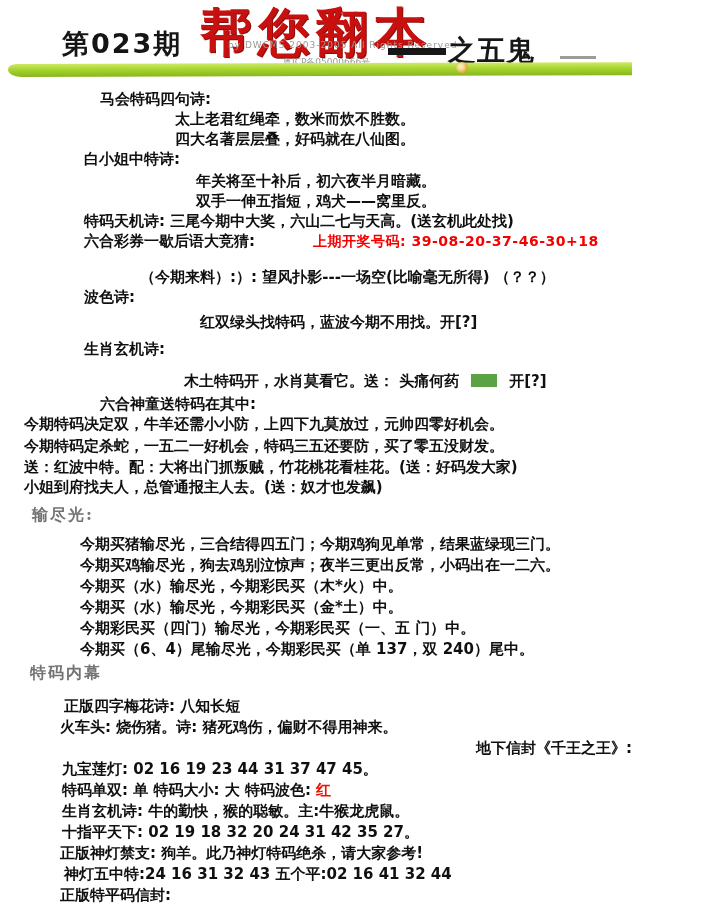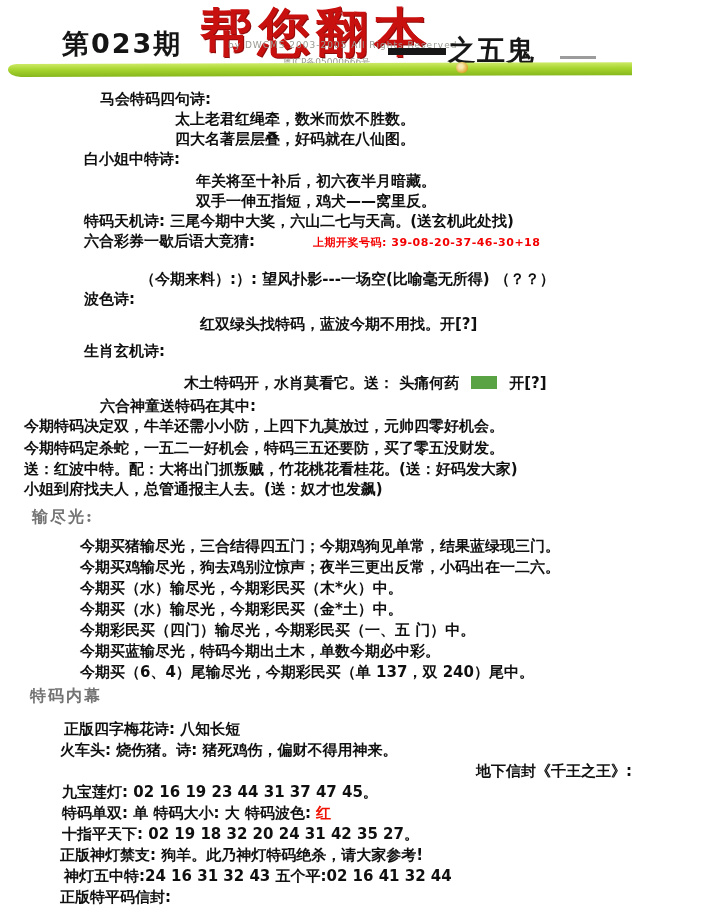--- a/index.html
+++ b/index.html
@@ -23,21 +23,21 @@
               background:radial-gradient(circle at 40% 40%,#f7e9b0 20%,#e0a62e 70%,#b97a14 100%);}
   .gray-dash-right{position:absolute;left:560px;top:56px;width:36px;height:3px;background:#9c9c9c;}
   .gray-dash-corner{position:absolute;left:676px;top:7px;width:20px;height:3px;background:#8e8e8e;}
   .red-tick{position:absolute;left:705px;top:56px;width:4px;height:47px;background:#e63430;}
   
   .content{position:relative;padding:3px 0 0 20px;}
   .line{font-size:15px;font-weight:bold;line-height:20px;color:#101010;white-space:nowrap;}
   .section-heading{font-family:"DejaVu Serif",serif;font-size:16px;font-weight:600;
                    line-height:27px;letter-spacing:2px;color:#737373;}
   .seg-red{color:#ee1100;}
-  .seg-red-big{color:#f40000;font-size:11px;letter-spacing:0.5px;}
+  .seg-red-big{color:#f40000;font-size:14px;letter-spacing:0.5px;}
   .green-box{display:inline-block;width:26px;height:13px;background:#5aa344;
              vertical-align:-1px;margin:0 12px;}
 </style>
 </head>
 <body>
 
 <div class="page">
   <div class="hdr">
     <span class="issue">第023期</span>
     <span class="main-title">帮您翻本</span>
@@ -71,26 +71,26 @@
       <div class="line" style="padding-left: 4px;"><span>今期特码决定双，牛羊还需小小防，上四下九莫放过，元帅四零好机会。</span></div>
       <div class="line" style="padding-left: 4px; margin-top: 2px;"><span>今期特码定杀蛇，一五二一好机会，特码三五还要防，买了零五没财发。</span></div>
       <div class="line" style="padding-left: 4px; margin-top: 1px;"><span>送：红波中特。配：大将出门抓叛贼，竹花桃花看桂花。(送：好码发大家)</span></div>
       <div class="line" style="padding-left: 4px;"><span>小姐到府找夫人，总管通报主人去。(送：奴才也发飙)</span></div>
       <div class="line section-heading" style="padding-left: 12px; margin-top: 4px;"><span>输尽光:</span></div>
       <div class="line" style="padding-left: 60px; margin-top: 6px;"><span>今期买猪输尽光，三合结得四五门；今期鸡狗见单常，结果蓝绿现三门。</span></div>
       <div class="line" style="padding-left: 60px; margin-top: 1px;"><span>今期买鸡输尽光，狗去鸡别泣惊声；夜半三更出反常，小码出在一二六。</span></div>
       <div class="line" style="padding-left: 60px; margin-top: 1px;"><span>今期买（水）输尽光，今期彩民买（木*火）中。</span></div>
       <div class="line" style="padding-left: 60px; margin-top: 1px;"><span>今期买（水）输尽光，今期彩民买（金*土）中。</span></div>
       <div class="line" style="padding-left: 60px; margin-top: 1px;"><span>今期彩民买（四门）输尽光，今期彩民买（一、五 门）中。</span></div>
-      <div class="line" style="padding-left: 60px; margin-top: 1px;"><span>今期买蓝输尽光，特码今期出土木，单数今期必中彩。</span></div>
       <div class="line" style="padding-left: 60px; margin-top: 1px;"><span>今期买（6、4）尾输尽光，今期彩民买（单 137，双 240）尾中。</span></div>
       <div class="line section-heading" style="padding-left: 10px;"><span>特码内幕</span></div>
       <div class="line" style="padding-left: 44px; margin-top: 10px;"><span>正版四字梅花诗: 八知长短</span></div>
       <div class="line" style="padding-left: 40px; margin-top: 1px;"><span>火车头: 烧伤猪。诗: 猪死鸡伤，偏财不得用神来。</span></div>
       <div class="line" style="padding-left: 72px; margin-top: 1px; text-align: right;"><span>地下信封《千王之王》:</span></div>
       <div class="line" style="padding-left: 42px; margin-top: 1px;"><span>九宝莲灯: 02  16 19  23  44 31 37  47 45。</span></div>
       <div class="line" style="padding-left: 42px; margin-top: 1px;"><span>特码单双: 单 特码大小: 大 特码波色: </span><span class="seg-red">红</span></div>
+      <div class="line" style="padding-left: 42px; margin-top: 1px;"><span>生肖玄机诗: 牛的勤快，猴的聪敏。主:牛猴龙虎鼠。</span></div>
       <div class="line" style="padding-left: 42px; margin-top: 1px;"><span>十指平天下: 02 19 18 32 20 24 31 42 35 27。</span></div>
       <div class="line" style="padding-left: 40px; margin-top: 1px;"><span>正版神灯禁支: 狗羊。此乃神灯特码绝杀，请大家参考!</span></div>
       <div class="line" style="padding-left: 44px; margin-top: 1px;"><span>神灯五中特:24  16  31 32 43 五个平:02 16 41 32 44</span></div>
       <div class="line" style="padding-left: 40px; margin-top: 1px;"><span>正版特平码信封:</span></div>
     </div>
 </div>
 
 </body></html>

